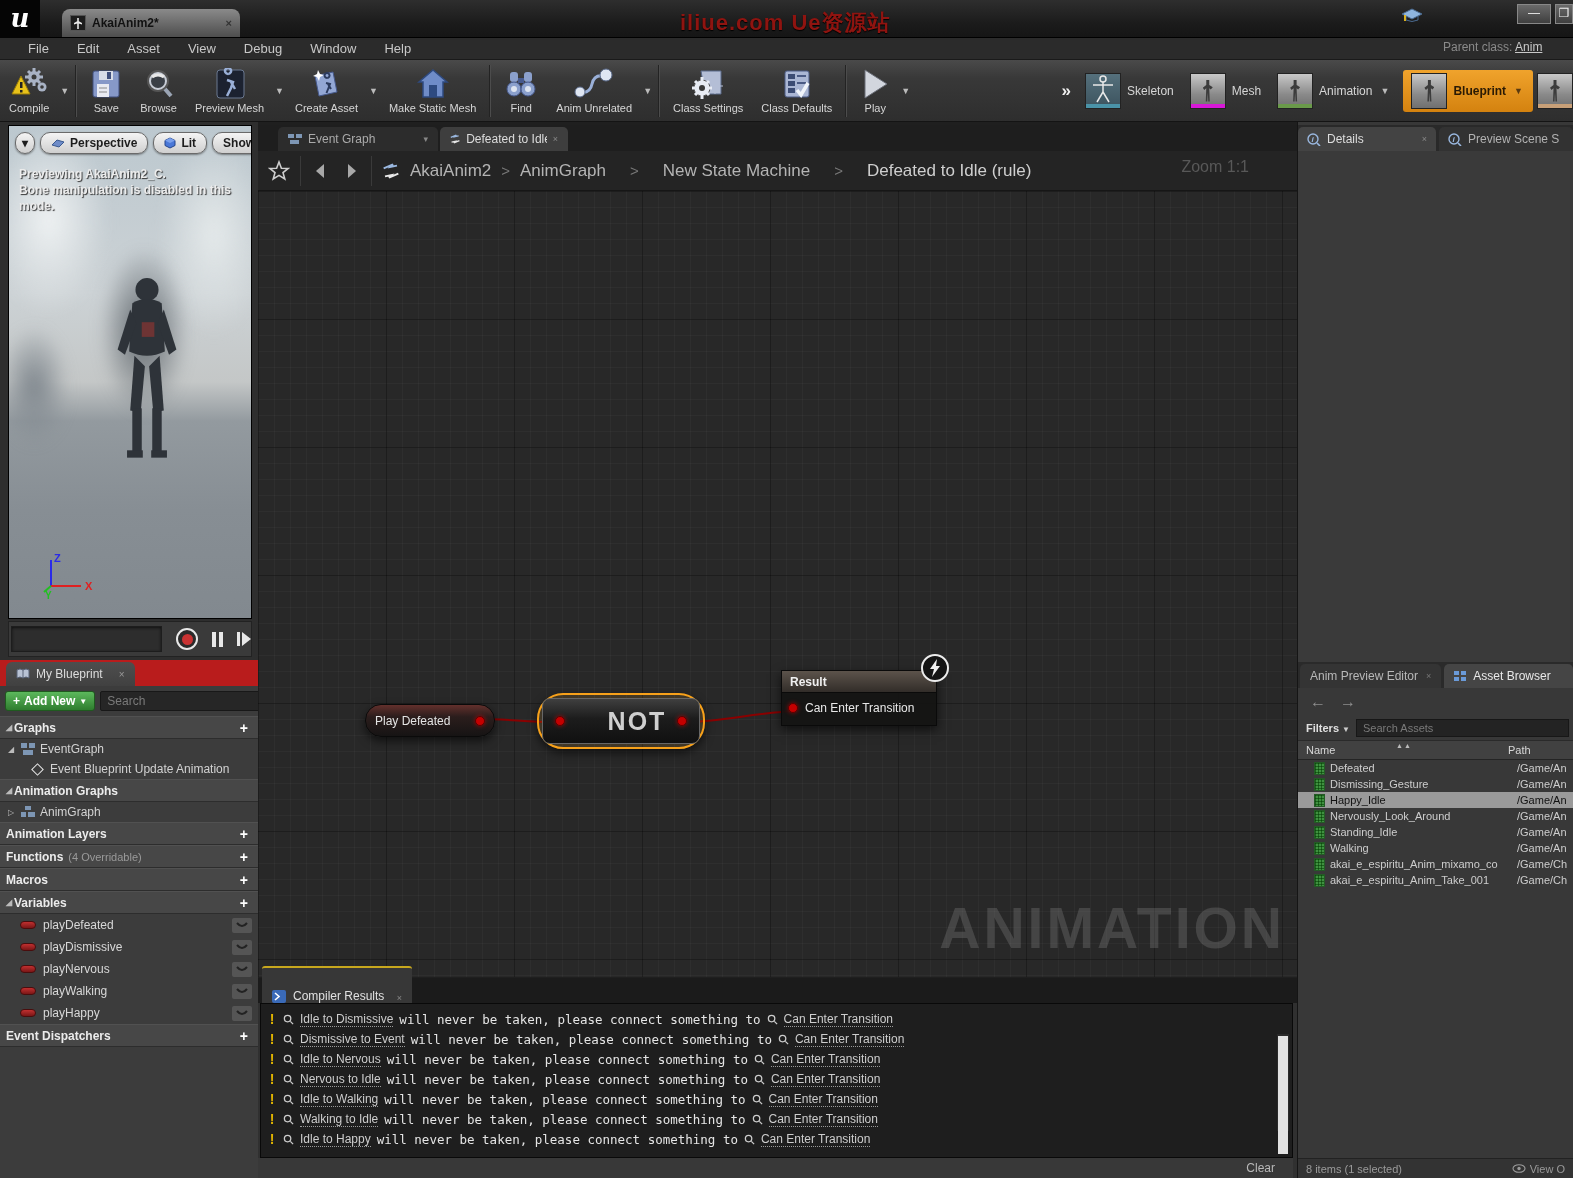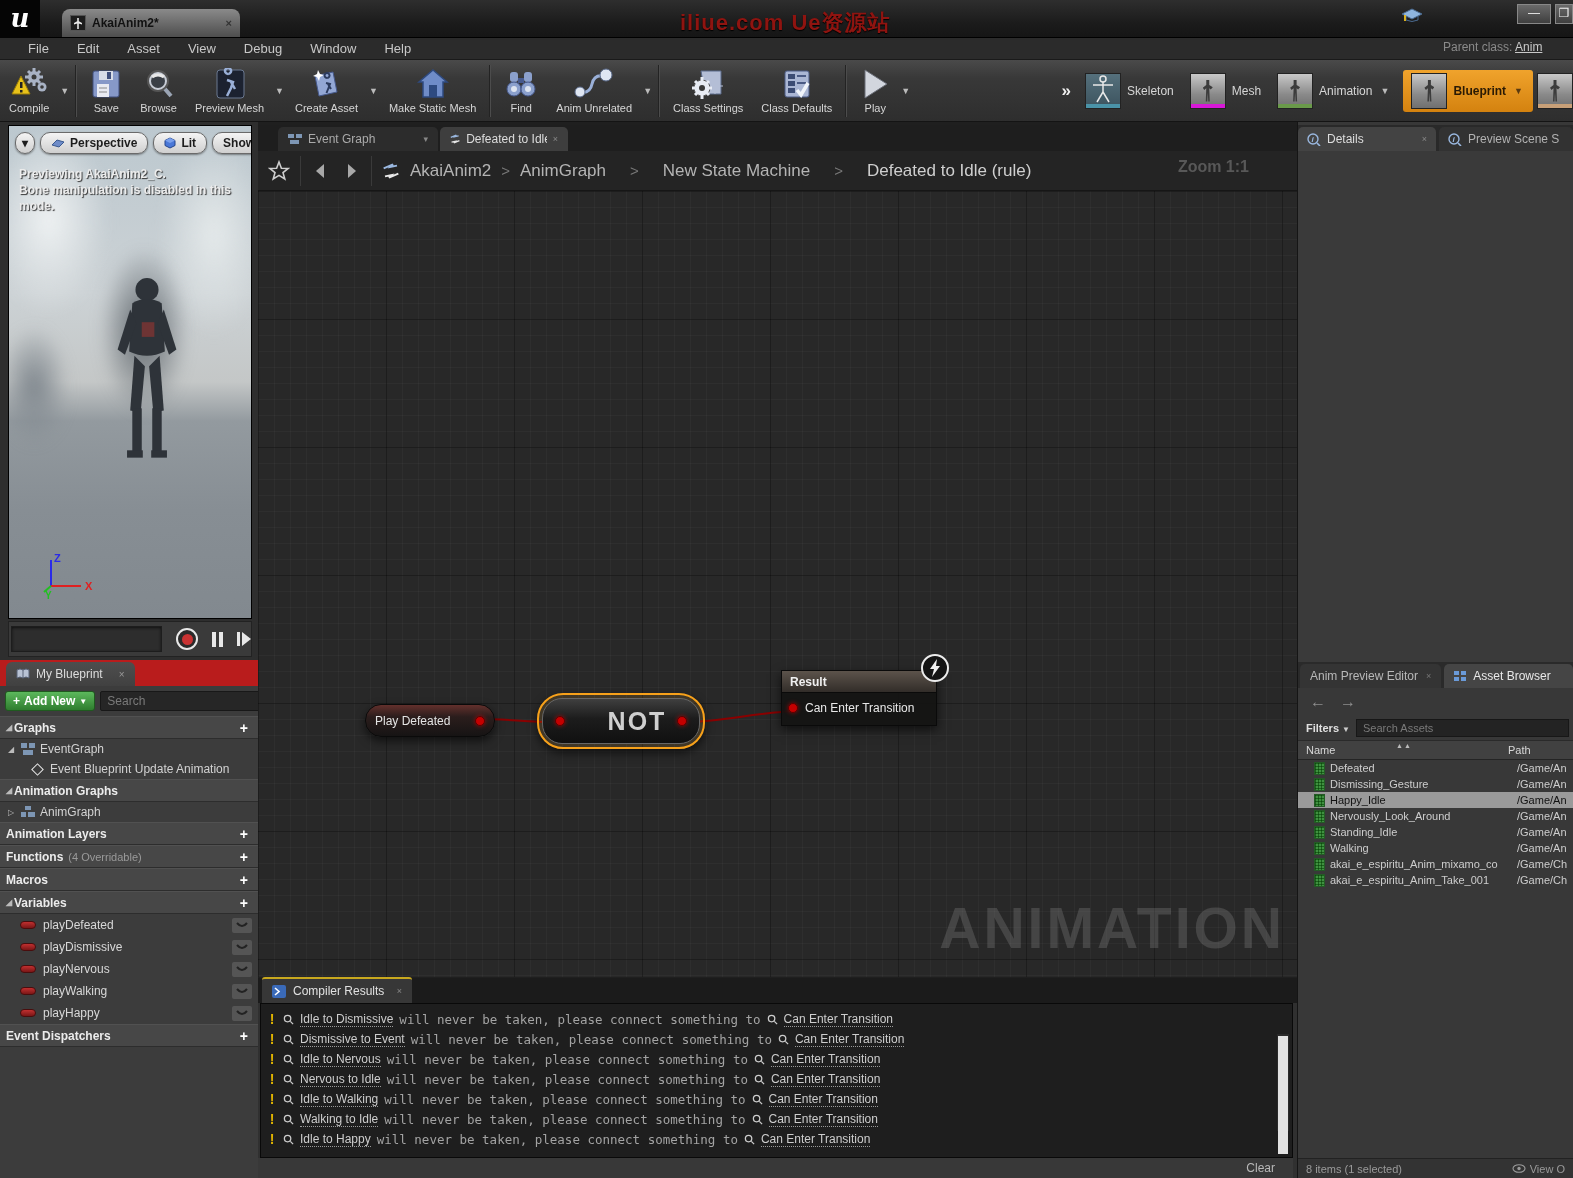--- a/index.html
+++ b/index.html
@@ -118,64 +118,64 @@
   .gtab { height:24px; display:flex; align-items:center; gap:6px; padding:0 10px; font-size:12px; }
   .gtab.inactive { background:#2c2c2c; color:#aaa; border-radius:5px 5px 0 0; margin-right:2px; width:160px; }
   .gtab.active { background:#3e3e3e; color:#ddd; border-radius:5px 5px 0 0; width:128px; }
   .gtab .closex { color:#888; font-size:9px; margin-left:auto; }
   .breadcrumb-bar { position:absolute; left:0; top:29px; right:0; height:40px; background:#242424;
     border-bottom:1px solid #161616; display:flex; align-items:center; gap:10px; padding:0 10px; }
   .bc-sep-v { width:1px; height:30px; background:#3a3a3a; }
   .crumb { font-size:17px; color:#b4b4b4; white-space:nowrap; }
   .crumb.last { color:#cfcfcf; }
   .crumb-gt { color:#787878; font-size:15px; }
-  .zoom-label { position:absolute; right:48px; top:36px; color:#585858; font-size:16px; font-weight:bold; }
+  .zoom-label { position:absolute; right:48px; top:36px; color:#585858; font-size:16px; font-weight:normal; }
 
   
   .canvas { position:absolute; left:0; top:69px; right:0; height:786px; overflow:hidden;
     background-color:#282828;
     background-image:
       linear-gradient(rgba(0,0,0,.38) 1px, transparent 1px),
       linear-gradient(90deg, rgba(0,0,0,.38) 1px, transparent 1px),
       linear-gradient(rgba(255,255,255,.028) 1px, transparent 1px),
       linear-gradient(90deg, rgba(255,255,255,.028) 1px, transparent 1px);
     background-size:128px 128px,128px 128px,16px 16px,16px 16px; }
   .anim-watermark { position:absolute; right:12px; bottom:16px; font-size:57px; font-weight:bold;
     letter-spacing:3px; color:rgba(175,175,175,.22); }
   .node { position:absolute; box-shadow:0 4px 10px rgba(0,0,0,.6); }
   .node-pill { border-radius:16px; border:1px solid #0a0a0a;
     background:linear-gradient(180deg,#63302c 0%,#2b1d1c 38%,#161414 100%);
     display:flex; align-items:center; color:#e4e4e4; font-size:12px; }
   .node-not-outer { border-radius:26px; border:2px solid #f7a11a; padding:3px; background:rgba(247,161,26,.12); }
-  .node-not { width:100%; height:100%; border-radius:20px; border:1px solid #666;
+  .node-not { width:100%; height:100%; border-radius:8px; border:1px solid #666;
     background:linear-gradient(180deg,#3f3f3f 0%,#1c1c1c 45%,#101010 100%);
     display:flex; align-items:center; justify-content:center; color:#cfcfcf;
     font-size:25px; font-weight:bold; letter-spacing:2px; position:relative;padding-left:32px; }
   .pin { width:10px; height:10px; border-radius:50%; background:#c40000; border:1px solid #5a0000;
     box-shadow:0 0 4px rgba(255,0,0,.5); }
   .node-result { width:156px; }
   .node-result .hdr { height:22px; background:linear-gradient(180deg,#5c534b,#322d29);
     border:1px solid #0a0a0a; border-bottom:none; color:#f0f0f0; font-size:12px; font-weight:bold;
     display:flex; align-items:center; padding:0 8px; }
   .node-result .bdy { background:rgba(20,19,18,.92); border:1px solid #0a0a0a; padding:8px 8px 10px 6px;
     display:flex; align-items:center; gap:7px; color:#e8e8e8; font-size:12px; white-space:nowrap; }
   .bolt-circle { position:absolute; width:28px; height:28px; border-radius:50%; border:2px solid #ececec;
     background:#141414; display:flex; align-items:center; justify-content:center; }
 
   
   .compiler { position:absolute; left:0; bottom:0; right:0; height:200px; background:#303030; }
   .comp-tabbar { height:25px; background:#1b1b1b; display:flex; align-items:flex-end; padding-left:4px; }
-  .comp-tab { height:26px; background:#373737; border-top:2px solid #c8a81e; border-radius:3px 3px 0 0;
-    display:flex; align-items:center; gap:7px; padding:0 10px; font-size:12px; color:#e0e0e0; width:150px; }
+  .comp-tab { height:37px; background:#373737; border-top:2px solid #c8a81e; border-radius:3px 3px 0 0;
+    display:flex; align-items:flex-end; gap:7px; padding:0 10px; font-size:12px; color:#e0e0e0; width:150px; }
   .comp-body { position:absolute; left:2px; right:4px; top:25px; bottom:20px; background:#1e1e1e;
     border:1px solid #090909; padding:5px 6px; overflow:hidden; }
   .warn-row { height:20px; display:flex; align-items:center; gap:6px; white-space:nowrap; }
   .warn-bang { color:#e0b400; font-weight:bold; font-size:14px; width:10px; text-align:center; }
   .warn-link { color:#cdcdcd; font-size:12px; border-bottom:1px dotted #9a9a9a; }
-  .warn-msg { color:#a3a3a3; font-size:12.5px; font-family:"DejaVu Sans Mono",monospace; }
+  .warn-msg { color:#e5e5e5; font-size:12.5px; font-family:"DejaVu Sans Mono",monospace; }
   .comp-scroll { position:absolute; right:3px; top:30px; width:12px; bottom:26px; background:#2a2a2a; }
   .comp-thumb { position:absolute; left:1px; right:1px; top:2px; height:118px; background:#e2e2e2; }
   .comp-footer { position:absolute; left:0; right:4px; bottom:0; height:20px; background:#383838;
     display:flex; align-items:center; justify-content:flex-end; padding-right:18px;
     color:#b8b8b8; font-size:12px; }
 
   
   .rp-tabbar { position:absolute; left:0; top:3px; right:0; height:26px; background:#292929;
     display:flex; align-items:flex-end; }
   .rp-tab { height:24px; display:flex; align-items:center; gap:6px; padding:0 9px; font-size:12px; }

